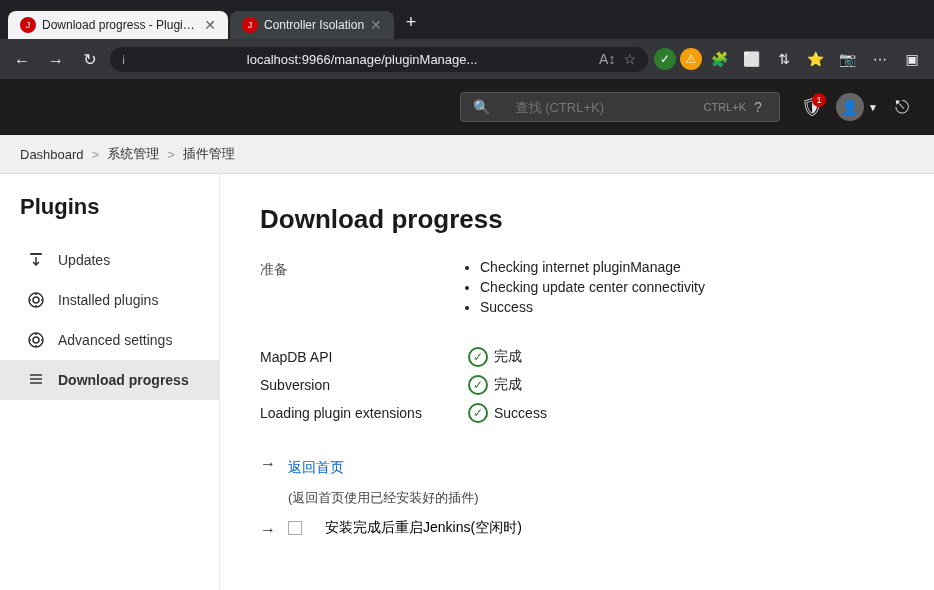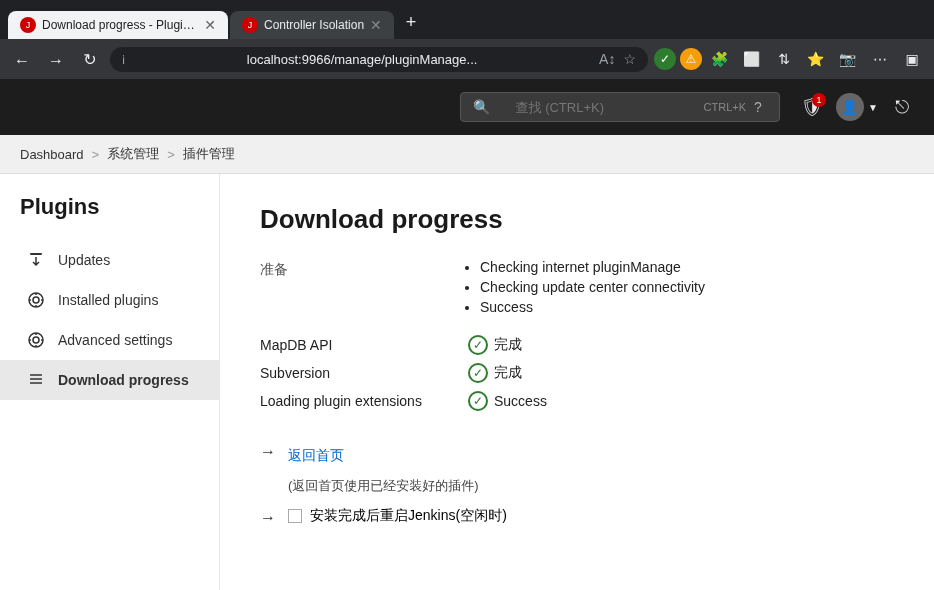--- a/index.html
+++ b/index.html
@@ -254,21 +254,21 @@
     }
     .content-title {
       font-size: 26px;
       font-weight: bold;
       color: #1a1a1a;
       margin-bottom: 24px;
     }
     .progress-row {
       display: flex;
       align-items: flex-start;
-      margin-bottom: 16px;
+      margin-bottom: 28px;
     }
     .progress-label {
       width: 200px;
       color: #555;
       font-size: 14px;
       padding-top: 2px;
       flex-shrink: 0;
     }
     .progress-content {
       flex: 1;
@@ -329,21 +329,21 @@
       margin-top: 12px;
     }
     .footer-sub {
       color: #444;
       font-size: 13px;
       margin-left: 28px;
     }
     .checkbox-row {
       display: flex;
       align-items: center;
-      gap: 8px;
+      gap: 23px;
     }
     .checkbox-box {
       width: 14px; height: 14px;
       border: 1px solid #aaa;
       background: #fff;
       display: inline-block;
     }
   </style>
 </head>
 <body>

